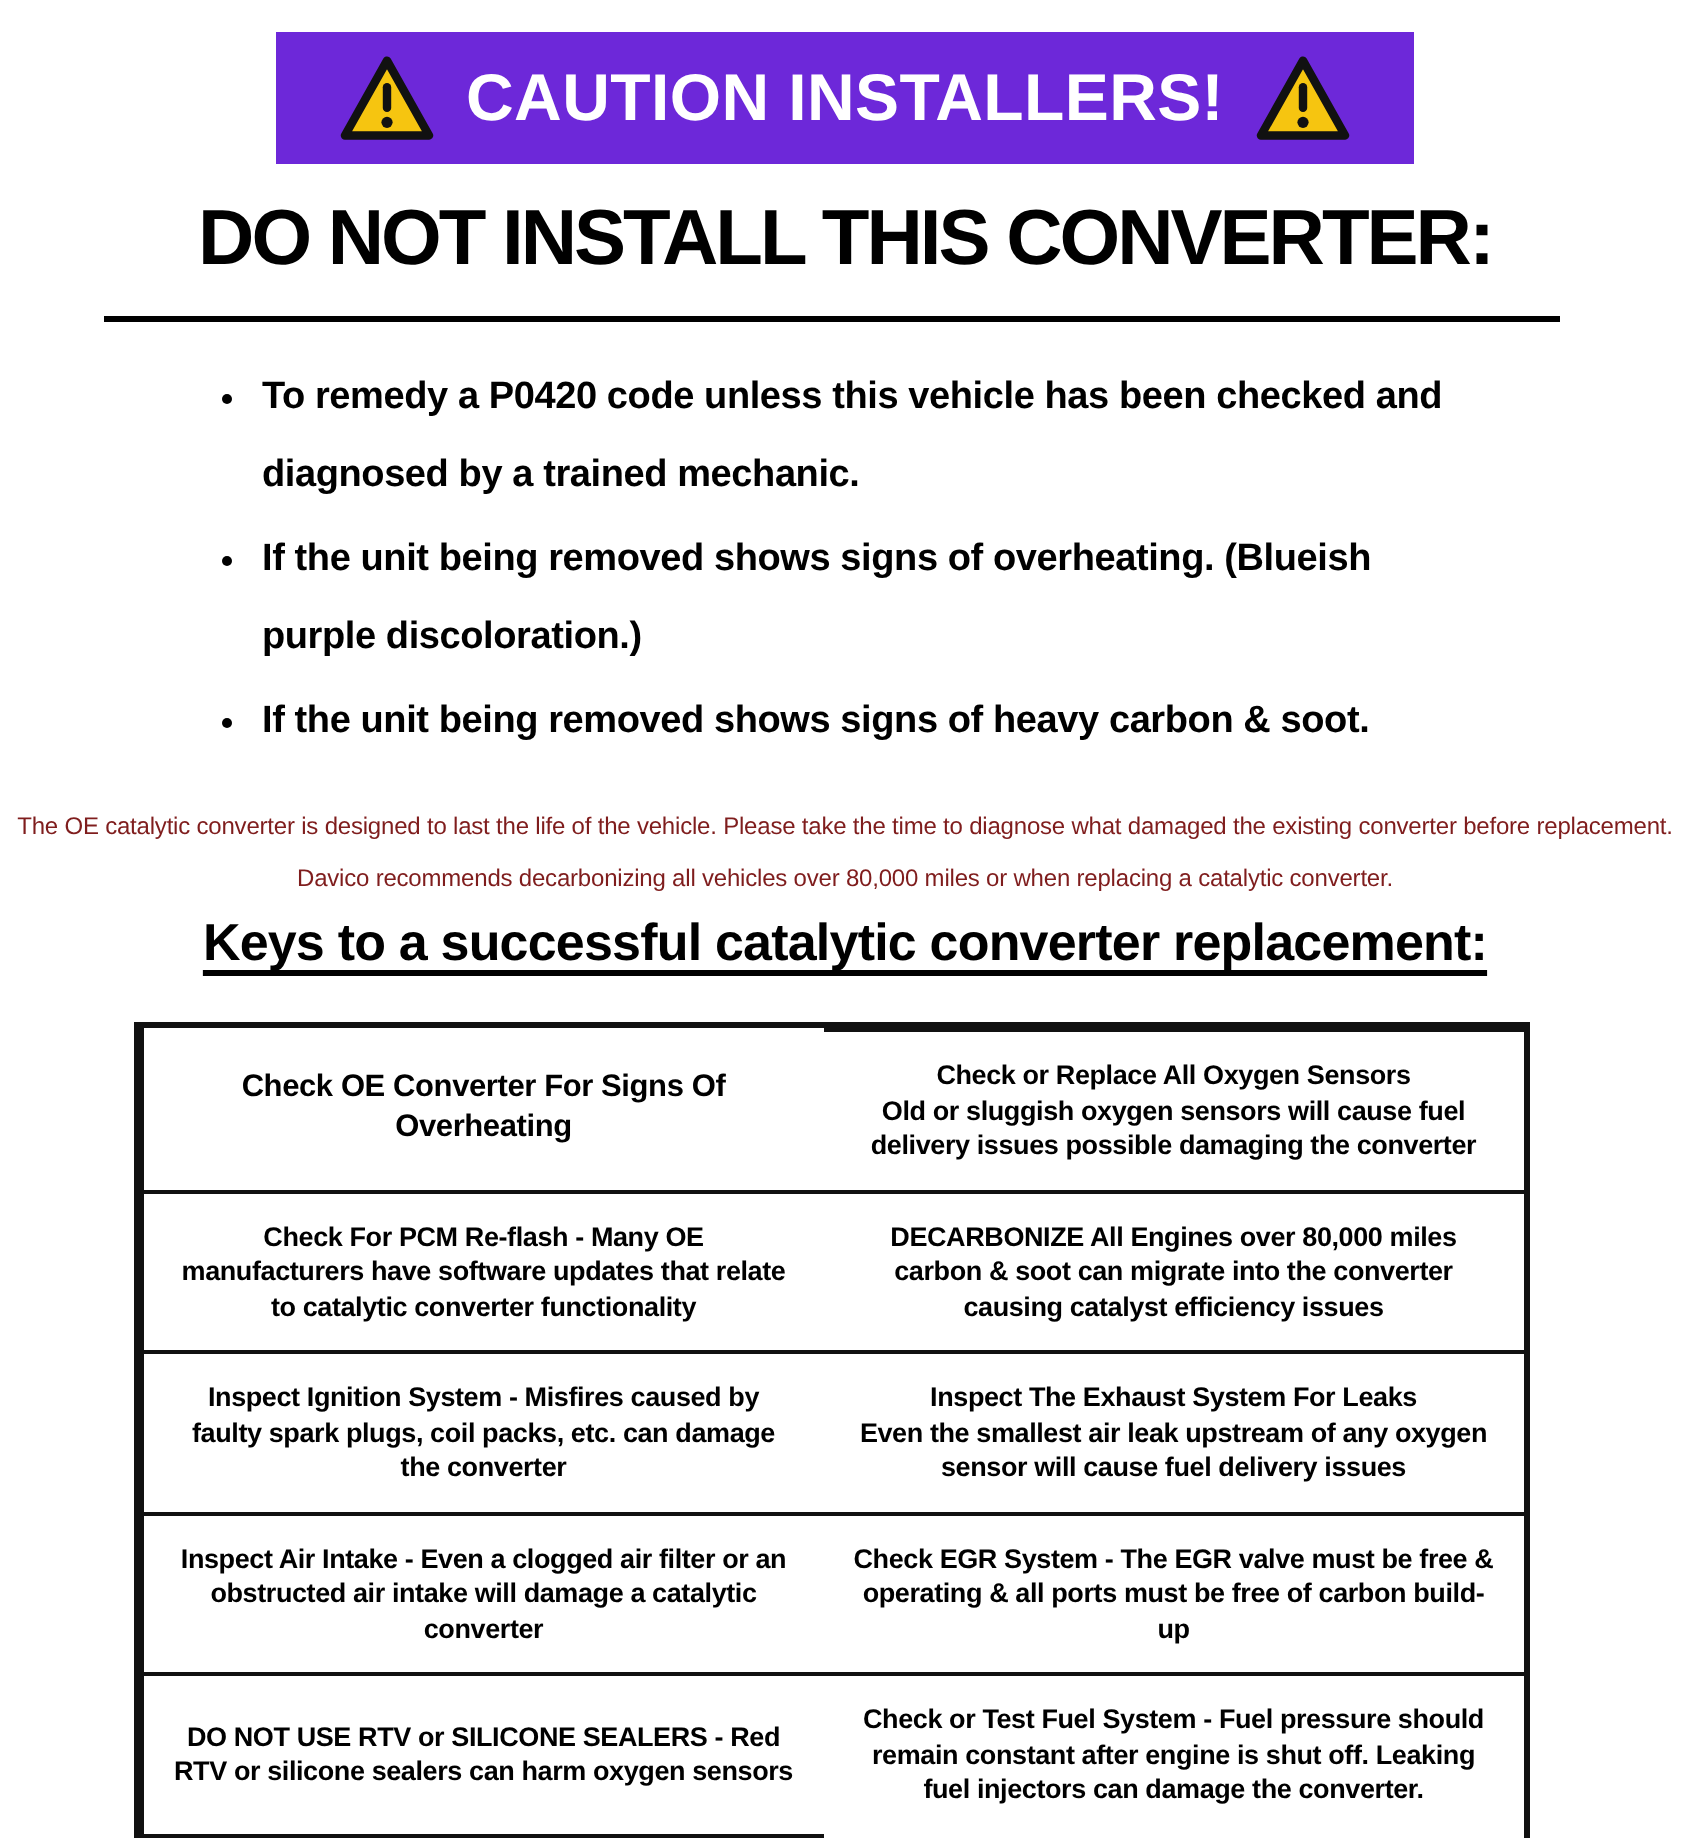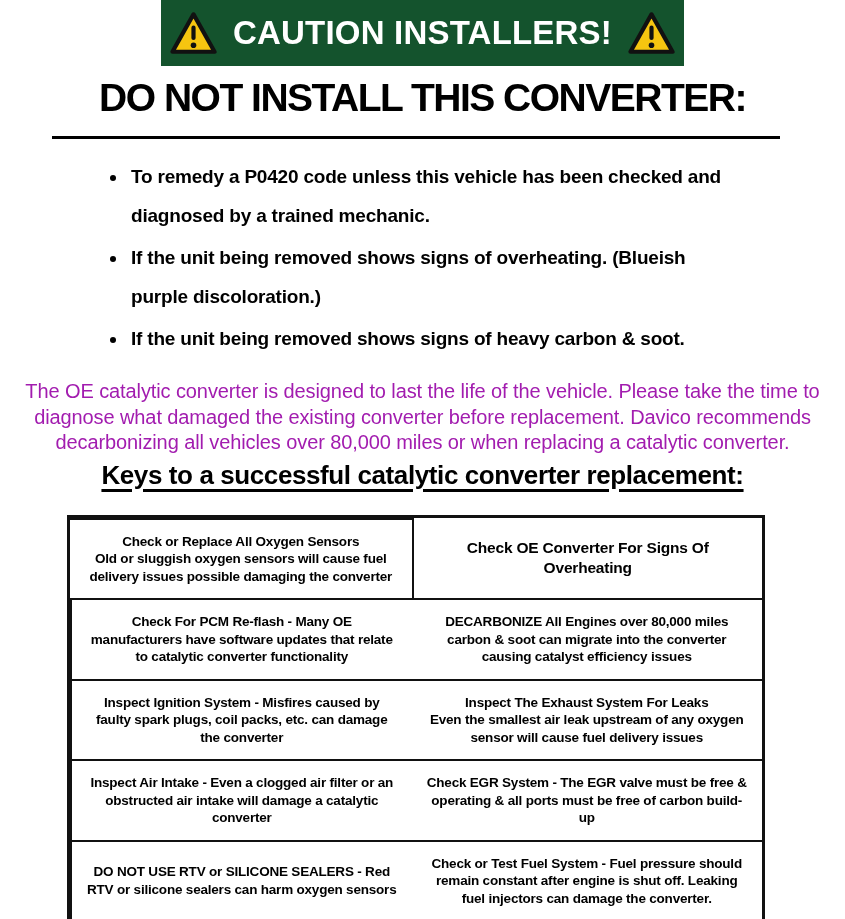--- a/index.html
+++ b/index.html
@@ -7,23 +7,23 @@
   body {
     width: 845px; height: 919px;
     background: #ffffff;
     font-family: "Liberation Sans", sans-serif;
     color: #000;
     overflow: hidden;
   }
 
   
   .banner {
-    width: 523px; height: 66px;
-    margin: 0 auto;
-    background: #14532d;
+    width: 569px; height: 66px;
+    margin: 16px auto;
+    background: #6d28d9;
     display: flex; align-items: center; justify-content: center;
     gap: 16px;
   }
   .banner .label {
     color: #ffffff;
     font-size: 33px;
     font-weight: 800;
     letter-spacing: 0.2px;
     white-space: nowrap;
   }
@@ -57,24 +57,24 @@
     line-height: 39px;
     letter-spacing: -0.2px;
   }
   .warn-list li { margin: 0 0 3px; padding-left: 3px; }
 
   
   .advisory {
     width: 841px;
     margin: 21px auto 0;
     text-align: center;
-    font-size: 20px;
+    font-size: 12px;
     font-weight: 400;
     line-height: 25.5px;
-    color: #a21caf;
+    color: #7f1d1d;
     letter-spacing: -0.1px;
   }
 
   
   .keys-heading {
     margin: 4px 0 0;
     text-align: center;
     font-size: 26px;
     font-weight: 800;
     letter-spacing: -0.4px;
@@ -132,23 +132,23 @@
     <li>To remedy a P0420 code unless this vehicle has been checked and diagnosed by a trained mechanic.</li>
     <li>If the unit being removed shows signs of overheating. (Blueish purple discoloration.)</li>
     <li>If the unit being removed shows signs of heavy carbon &amp; soot.</li>
   </ul>
 
 <p class="advisory">The OE catalytic converter is designed to last the life of the vehicle. Please take the time to diagnose what damaged the existing converter before replacement. Davico recommends decarbonizing all vehicles over 80,000 miles or when replacing a catalytic converter.</p>
 
 <h2 class="keys-heading">Keys to a successful catalytic converter replacement:</h2>
 
 <div class="keys-table">
+    <div class="cell right lg">Check OE Converter For Signs Of Overheating</div>
     <div class="cell left bt">Check or Replace All Oxygen Sensors
 Old or sluggish oxygen sensors will cause fuel delivery issues possible damaging the converter</div>
-    <div class="cell right lg">Check OE Converter For Signs Of Overheating</div>
     <div class="cell right bt">Check For PCM Re-flash - Many OE manufacturers have software updates that relate to catalytic converter functionality</div>
     <div class="cell left bt">DECARBONIZE All Engines over 80,000 miles carbon &amp; soot can migrate into the converter causing catalyst efficiency issues</div>
     <div class="cell right bt">Inspect Ignition System - Misfires caused by faulty spark plugs, coil packs, etc. can damage the converter</div>
     <div class="cell left bt">Inspect The Exhaust System For Leaks
 Even the smallest air leak upstream of any oxygen sensor will cause fuel delivery issues</div>
     <div class="cell right bt">Inspect Air Intake - Even a clogged air filter or an obstructed air intake will damage a catalytic converter</div>
     <div class="cell left bt">Check EGR System - The EGR valve must be free &amp; operating &amp; all ports must be free of carbon build-up</div>
     <div class="cell right bt">DO NOT USE RTV or SILICONE SEALERS - Red RTV or silicone sealers can harm oxygen sensors</div>
     <div class="cell left bt">Check or Test Fuel System - Fuel pressure should remain constant after engine is shut off.  Leaking fuel injectors can damage the converter.</div>
     <div class="cell right bt">Clear all codes,  Drive cycle test to reset all monitors, &amp; Complete the warranty card</div>

